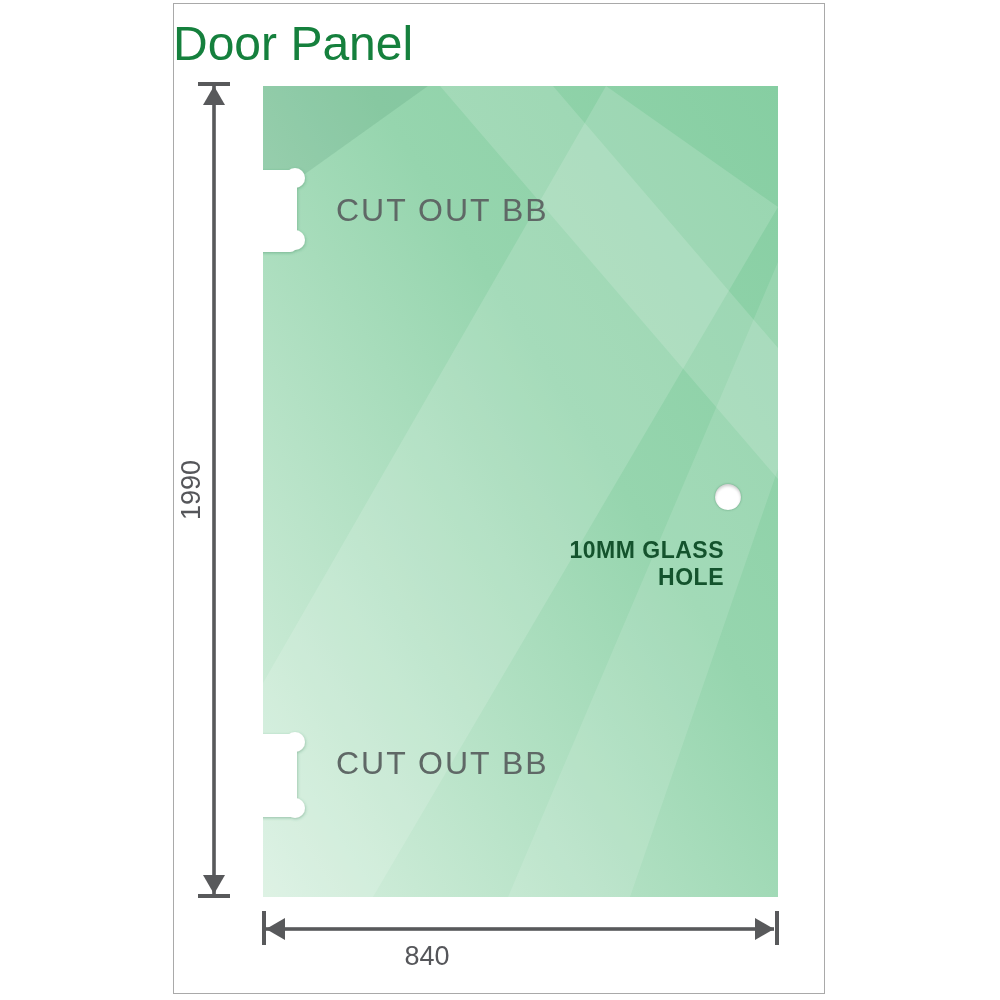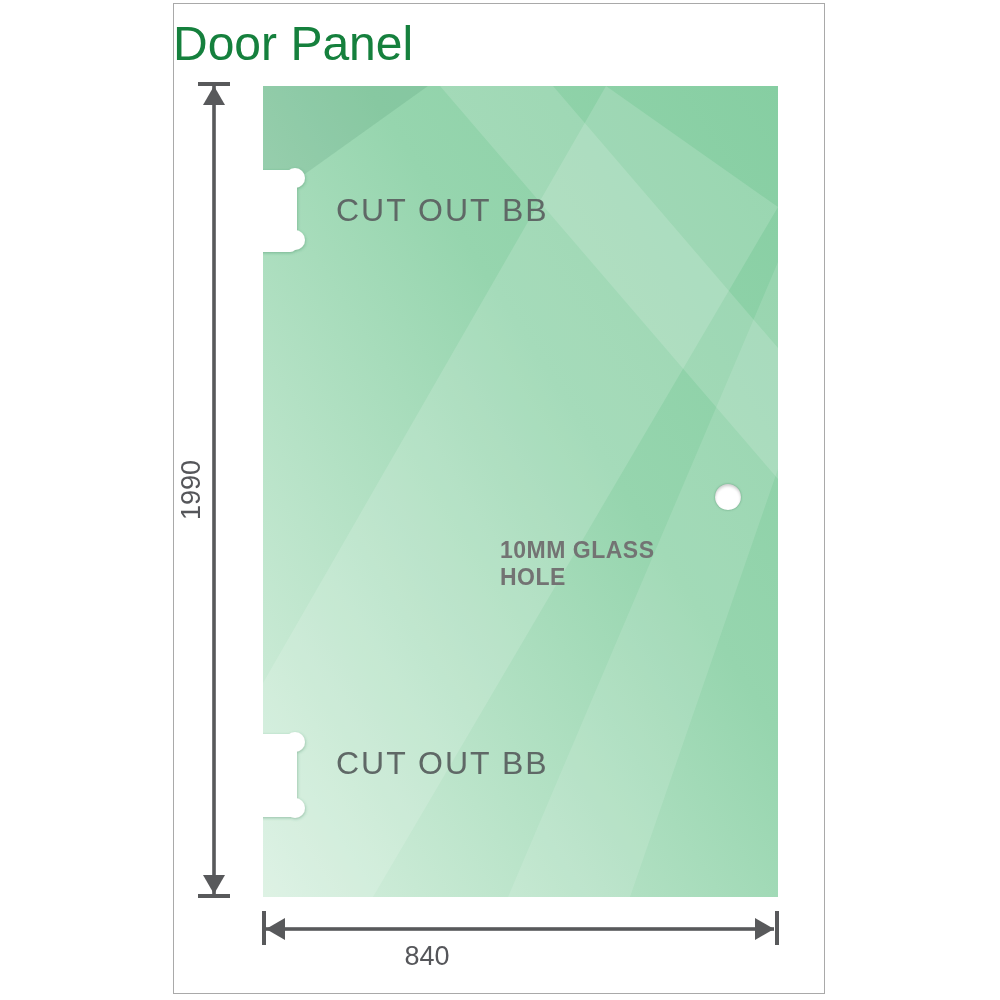--- a/index.html
+++ b/index.html
@@ -56,25 +56,25 @@
     letter-spacing: 2px;
     color: #5f6866;
   }
   .cutout-label.top { top: 192px; }
   .cutout-label.bottom { top: 745px; }
   .hole-label {
     position: absolute;
     left: 500px;
     top: 537px;
     width: 224px;
-    text-align: left;
+    text-align: right;
     font-size: 23px;
     font-weight: 700;
     letter-spacing: 0.5px;
-    color: #737373;
+    color: #14532d;
   }
   .glass-hole {
     position: absolute;
     left: 715px;
     top: 484px;
     width: 26px;
     height: 26px;
     border-radius: 50%;
     background: #ffffff;
     box-shadow: inset 0 2px 3px rgba(0,0,0,0.20), 0 0 2px rgba(40,100,70,0.55);

